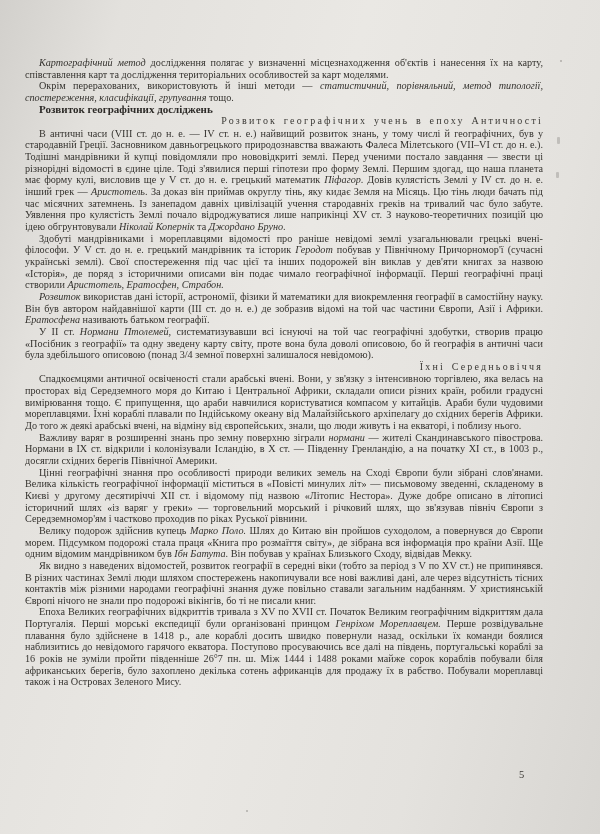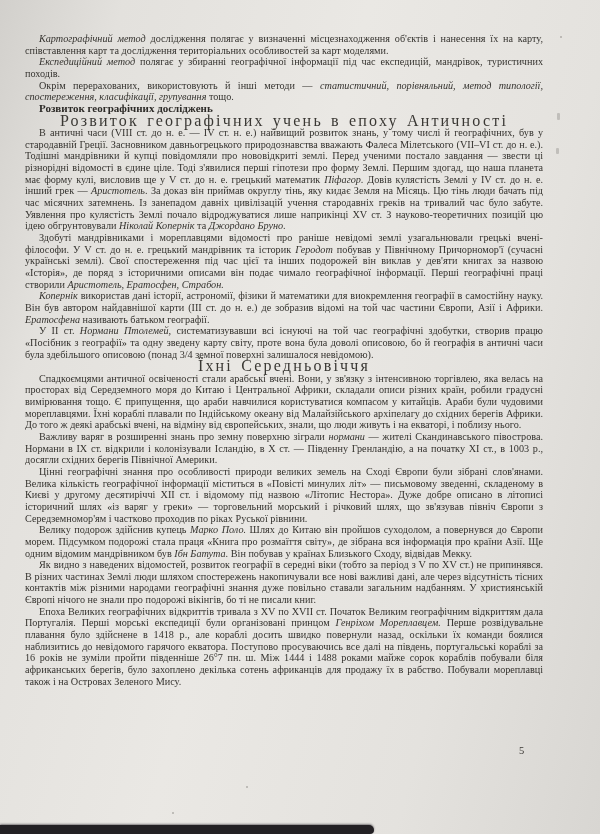--- a/index.html
+++ b/index.html
@@ -3,38 +3,38 @@
 <meta charset="utf-8">
 <style>
   html, body { margin: 0; padding: 0; }
   body {
     width: 600px; height: 834px;
     position: relative; overflow: hidden;
     background: linear-gradient(105deg, #d2d0cc 0%, #e3e1dd 15%, #eae8e4 45%, #e4e2de 75%, #d8d6d2 100%);
     font-family: "Liberation Serif", "DejaVu Serif", serif;
     color: #34322e;
   }
-  .page { position: absolute; inset: 0; }
+  .page { position: absolute; inset: 0; margin-top: 24px; }
   .page-text {
     position: absolute; left: 25px; top: 33px; width: 518px;
   }
   .para {
     margin: 0; text-indent: 14px;
     font-size: 10.2px; line-height: 11.65px;
     text-align: justify; text-align-last: left;
   }
   .it { font-style: italic; }
   .heading-bold {
     font-weight: bold; text-indent: 14px;
     font-size: 11px; line-height: 11.8px; margin: 0;
     color: #2c2a27;
   }
   .heading-center {
-    text-align: center; letter-spacing: 2.2px; word-spacing: 2px;
-    font-size: 16px; line-height: 12.4px; margin: 0;
+    text-align: right; letter-spacing: 2.2px; word-spacing: 2px;
+    font-size: 10px; line-height: 12.4px; margin: 0;
     color: #3a3834;
   }
   .page-number {
     position: absolute; left: 519px; top: 745px;
     font-size: 10.5px; color: #3a3834;
   }
   .edge-strip {
     position: absolute; left: 0; top: 825px; width: 374px; height: 9px;
     background: #232124; border-radius: 0 5px 4px 0;
     box-shadow: 0 -1px 2px rgba(40,36,44,0.55);
@@ -47,27 +47,26 @@
     width: 2px; height: 2px; opacity: 0.6;
   }
 </style>
 </head>
 <body>
 
 <div class="page">
 
   <div class="page-text">
       <p class="para"><span class="it">Картографічний метод</span><span> дослідження полягає у визначенні місцезнаходження об'єктів і нанесення їх на карту, співставлення карт та дослідження територіальних особливостей за карт моделями.</span></p>
-      <p class="para"><span class="it">Експедиційний метод</span><span> полягає у збиранні географічної інформації під час експедицій, мандрівок, туристичних походів.</span></p>
       <p class="para"><span>Окрім перерахованих, використовують й інші методи — </span><span class="it">статистичний, порівняльний, метод типології, спостереження, класифікації, групування</span><span> тощо.</span></p>
       <div class="heading-bold"><span>Розвиток географічних досліджень</span></div>
       <div class="heading-center"><span>Розвиток географічних учень в епоху Античності</span></div>
       <p class="para"><span>В античні часи (VIII ст. до н. е. — IV ст. н. е.) найвищий розвиток знань, у тому числі й географічних, був у стародавній Греції. Засновником давньогрецького природознавства вважають Фалеса Мілетського (VII–VI ст. до н. е.). Тодішні мандрівники й купці повідомляли про нововідкриті землі. Перед ученими постало завдання — звести ці різнорідні відомості в єдине ціле. Тоді з'явилися перші гіпотези про форму Землі. Першим здогад, що наша планета має форму кулі, висловив ще у V ст. до н. е. грецький математик </span><span class="it">Піфагор</span><span>. Довів кулястість Землі у IV ст. до н. е. інший грек — </span><span class="it">Аристотель</span><span>. За доказ він приймав округлу тінь, яку кидає Земля на Місяць. Цю тінь люди бачать під час місячних затемнень. Із занепадом давніх цивілізацій учення стародавніх греків на тривалий час було забуте. Уявлення про кулястість Землі почало відроджуватися лише наприкінці XV ст. З науково-теоретичних позицій цю ідею обгрунтовували </span><span class="it">Ніколай Копернік</span><span> та </span><span class="it">Джордано Бруно</span><span>.</span></p>
       <p class="para"><span>Здобуті мандрівниками і мореплавцями відомості про раніше невідомі землі узагальнювали грецькі вчені-філософи. У V ст. до н. е. грецький мандрівник та історик </span><span class="it">Геродот</span><span> побував у Північному Причорномор'ї (сучасні українські землі). Свої спостереження під час цієї та інших подорожей він виклав у дев'яти книгах за назвою «Історія», де поряд з історичними описами він подає чимало географічної інформації. Перші географічні праці створили </span><span class="it">Аристотель, Ератосфен, Страбон.</span></p>
-      <p class="para"><span class="it">Копернік</span><span> використав дані історії, астрономії, фізики й математики для виокремлення географії в самостійну науку. Він був автором найдавнішої карти (III ст. до н. е.) де зобразив відомі на той час частини Європи, Азії і Африки. </span><span class="it">Ератосфена</span><span> називають батьком географії.</span></p>
+      <p class="para"><span class="it">Розвиток</span><span> використав дані історії, астрономії, фізики й математики для виокремлення географії в самостійну науку. Він був автором найдавнішої карти (III ст. до н. е.) де зобразив відомі на той час частини Європи, Азії і Африки. </span><span class="it">Ератосфена</span><span> називають батьком географії.</span></p>
       <p class="para"><span>У II ст. </span><span class="it">Нормани Птолемей,</span><span> систематизувавши всі існуючі на той час географічні здобутки, створив працю «Посібник з географії» та одну зведену карту світу, проте вона була доволі описовою, бо й географія в античні часи була здебільшого описовою (понад 3/4 земної поверхні залишалося невідомою).</span></p>
       <div class="heading-center"><span>Їхні Середньовіччя</span></div>
       <p class="para"><span>Спадкоємцями античної освіченості стали арабські вчені. Вони, у зв'язку з інтенсивною торгівлею, яка велась на просторах від Середземного моря до Китаю і Центральної Африки, складали описи різних країн, робили градусні вимірювання тощо. Є припущення, що араби навчилися користуватися компасом у китайців. Араби були чудовими мореплавцями. Їхні кораблі плавали по Індійському океану від Малайзійського архіпелагу до східних берегів Африки. До того ж деякі арабські вчені, на відміну від європейських, знали, що люди живуть і на екваторі, і поблизу нього.</span></p>
       <p class="para"><span>Важливу варяг в розширенні знань про земну поверхню зіграли </span><span class="it">нормани</span><span> — жителі Скандинавського півострова. Нормани в IX ст. відкрили і колонізували Ісландію, в X ст. — Південну Гренландію, а на початку XI ст., в 1003 р., досягли східних берегів Північної Америки.</span></p>
       <p class="para"><span>Цінні географічні знання про особливості природи великих земель на Сході Європи були зібрані слов'янами. Велика кількість географічної інформації міститься в «Повісті минулих літ» — письмовому зведенні, складеному в Києві у другому десятиріччі XII ст. і відомому під назвою «Літопис Нестора». Дуже добре описано в літописі історичний шлях «із варяг у греки» — торговельний морський і річковий шлях, що зв'язував північ Європи з Середземномор'ям і частково проходив по ріках Руської рівнини.</span></p>
       <p class="para"><span>Велику подорож здійснив купець </span><span class="it">Марко Поло.</span><span> Шлях до Китаю він пройшов суходолом, а повернувся до Європи морем. Підсумком подорожі стала праця «Книга про розмаїття світу», де зібрана вся інформація про країни Азії. Ще одним відомим мандрівником був </span><span class="it">Ібн Батута.</span><span> Він побував у країнах Близького Сходу, відвідав Мекку.</span></p>
       <p class="para"><span>Як видно з наведених відомостей, розвиток географії в середні віки (тобто за період з V по XV ст.) не припинявся. В різних частинах Землі люди шляхом спостережень накопичували все нові важливі дані, але через відсутність тісних контактів між різними народами географічні знання дуже повільно ставали загальним надбанням. У християнській Європі нічого не знали про подорожі вікінгів, бо ті не писали книг.</span></p>
       <p class="para"><span>Епоха Великих географічних відкриттів тривала з XV по XVII ст. Початок Великим географічним відкриттям дала Португалія. Перші морські експедиції були організовані принцом </span><span class="it">Генріхом Мореплавцем.</span><span> Перше розвідувальне плавання було здійснене в 1418 р., але кораблі досить швидко повернули назад, оскільки їх команди боялися наблизитись до невідомого гарячого екватора. Поступово просуваючись все далі на південь, португальські кораблі за 16 років не зуміли пройти південніше 26°7 пн. ш. Між 1444 і 1488 роками майже сорок кораблів побували біля африканських берегів, було захоплено декілька сотень африканців для продажу їх в рабство. Побували мореплавці також і на Островах Зеленого Мису.</span></p>
     </div>
 

